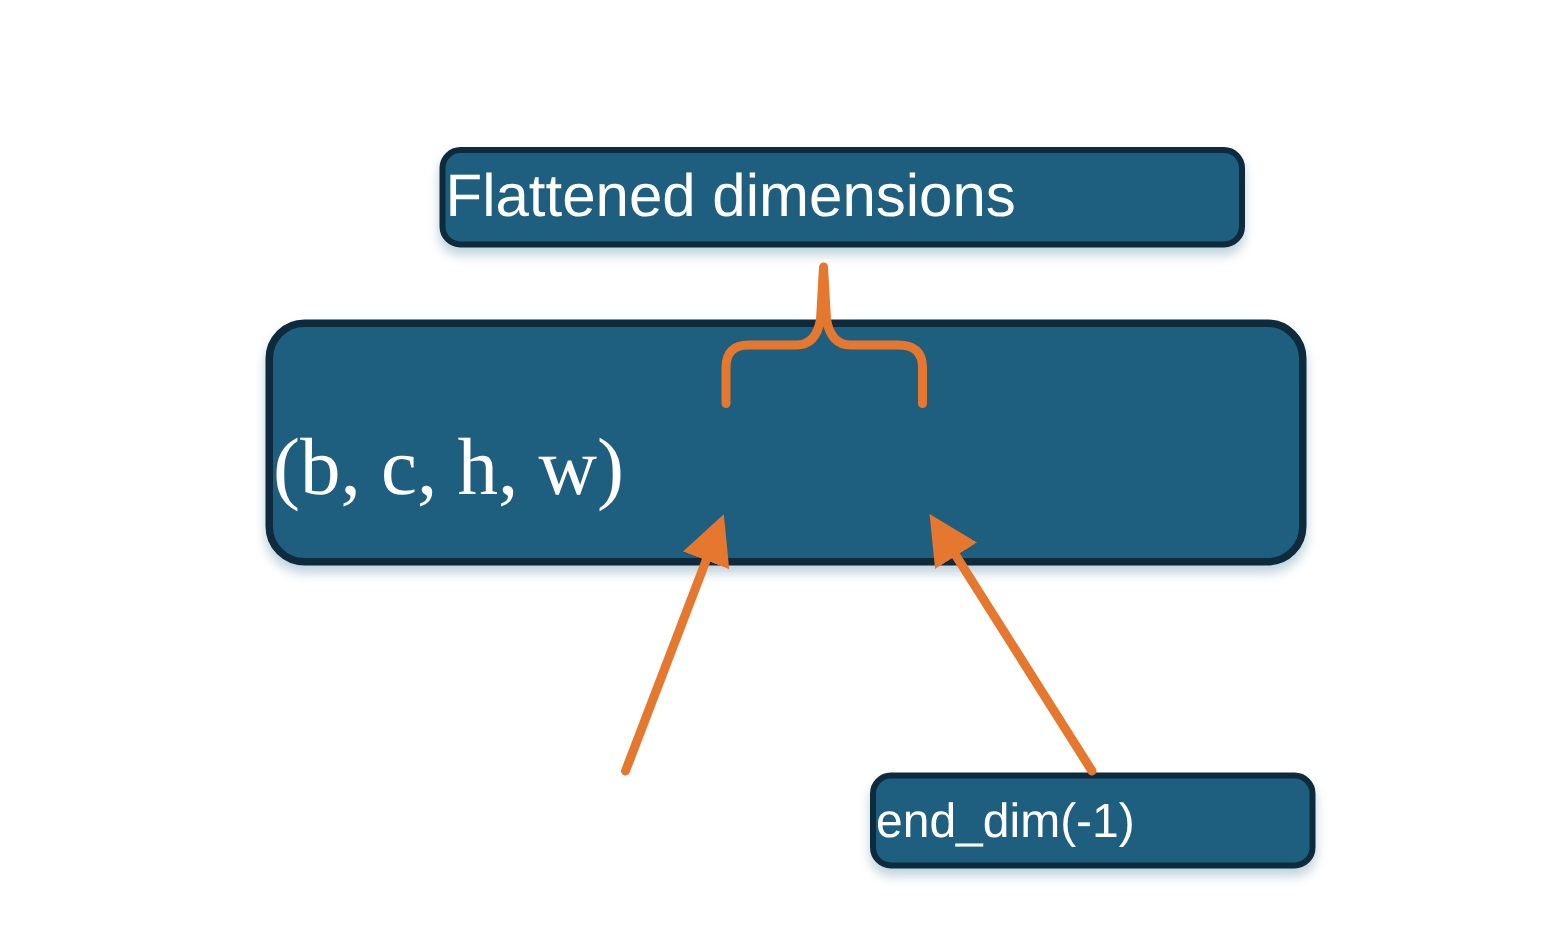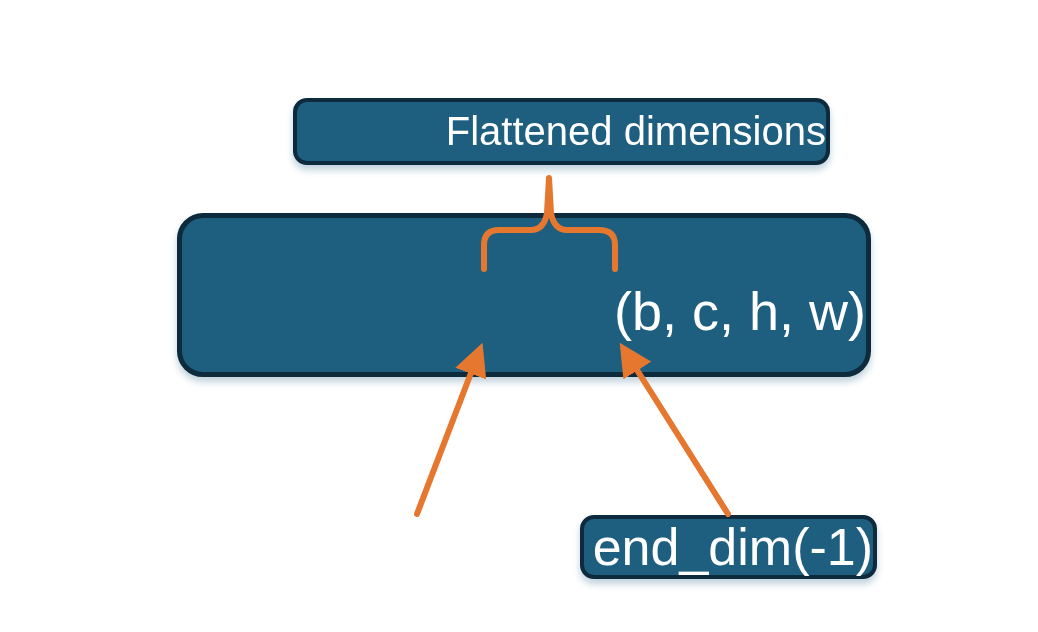--- a/index.html
+++ b/index.html
@@ -17,54 +17,55 @@
   }
   .node {
     position: absolute;
     box-sizing: border-box;
     background: #1e5f80;
     border: 4px solid #0d2b3c;
     border-radius: 14px;
     color: #ffffff;
     display: flex;
     align-items: center;
-    justify-content: flex-end;
+    justify-content: flex-start;
     box-shadow: 0 5px 7px rgba(30, 95, 128, 0.28);
     white-space: nowrap;
   }
   .node-flattened {
     left: 293px;
     top: 98px;
     width: 537px;
     height: 67px;
     font-size: 40px;
   }
   .node-tensor {
     left: 177px;
     top: 213px;
     width: 694px;
     height: 164px;
     border-width: 5px;
     border-radius: 26px;
     font-size: 54px;
     padding-top: 32px;
+    font-family: Liberation Serif, serif;
   }
   .node-startdim {
     left: 267px;
     top: 515px;
     width: 296px;
     height: 65px;
     font-size: 40px;
   }
   .node-enddim {
     left: 580px;
     top: 515px;
     width: 297px;
     height: 64px;
-    font-size: 52px;
+    font-size: 32px;
   }
   .connectors {
     position: absolute;
     left: 0;
     top: 0;
     width: 1038px;
     height: 632px;
     pointer-events: none;
   }
   .connector-stroke {

